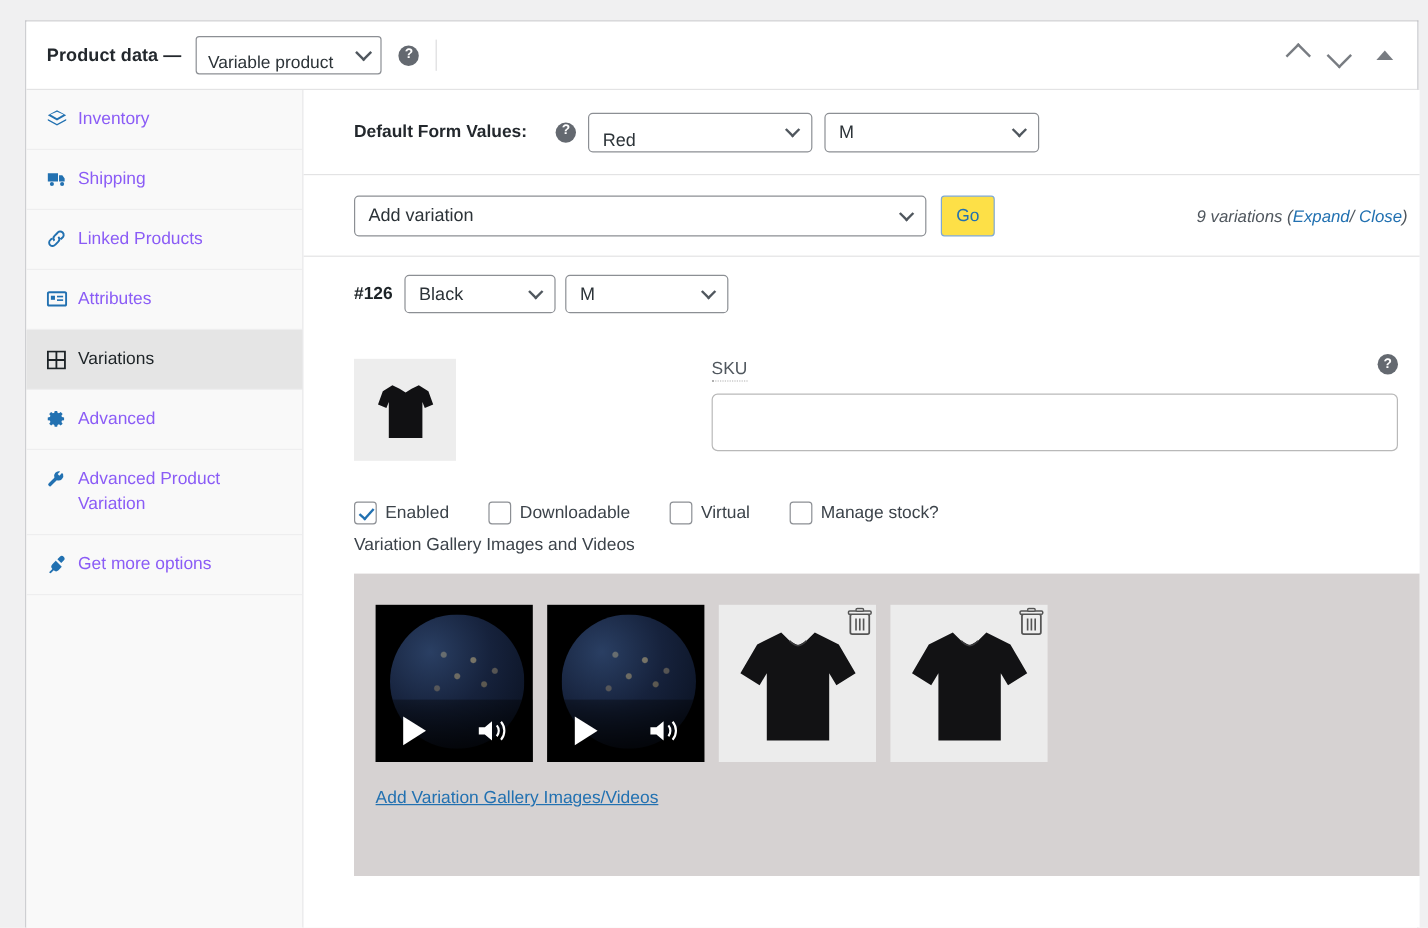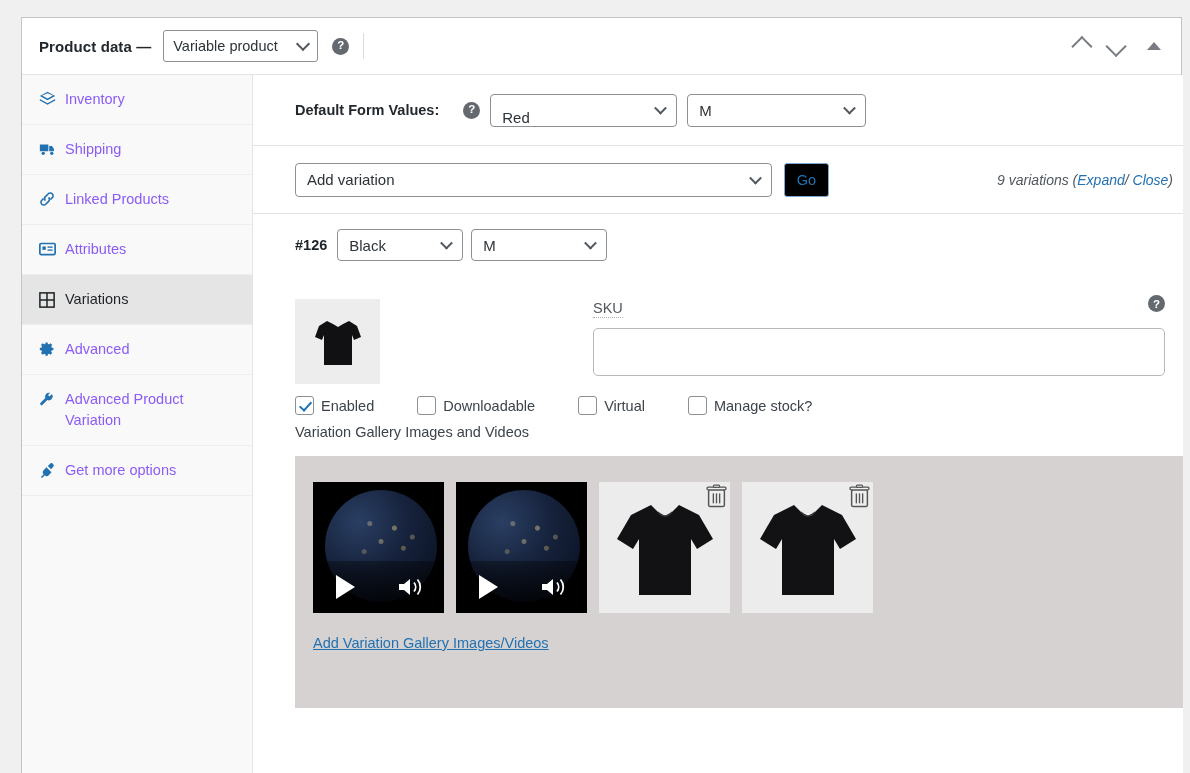--- a/index.html
+++ b/index.html
@@ -42,21 +42,21 @@
     color: #23282d;
     letter-spacing: .1px;
     white-space: nowrap;
   }
   .type-select {
     margin-left: 12px;
     width: 155px; height: 32px;
     border: 1px solid #8c8f94;
     border-radius: 3px;
     background: #fff;
-    display: flex; align-items: center;
+    display: flex; align-items: flex-end;
     padding: 0 9px;
     position: relative;
   }
   .type-select .txt { font-size: 14.5px; color: #2c3338; }
   .chev {
     position: absolute; right: 9px; top: 50%;
     width: 10px; height: 10px;
     border-right: 2px solid #50575e;
     border-bottom: 2px solid #50575e;
     transform: translateY(-70%) rotate(45deg);
@@ -171,21 +171,21 @@
   }
   .sel-add {
     width: 477px; height: 34px;
     font-size: 15px;
   }
   .go-btn {
     margin-left: 12px;
     width: 45px; height: 34px;
     border: 1px solid #7ea8d4;
     border-radius: 3px;
-    background: #000000;
+    background: #fde047;
     color: #2271b1;
     font-size: 14.5px;
     display: flex; align-items: center; justify-content: center;
     cursor: pointer;
   }
   .var-count {
     margin-left: auto;
     margin-right: 10px;
     font-size: 14px;
     font-style: italic;
@@ -247,22 +247,22 @@
     border-radius: 5px;
     background: #fff;
     font-size: 15px;
     padding: 0 10px;
     font-family: "Liberation Sans", sans-serif;
     color: #2c3338;
   }
 
   .checkbox-row {
     display: flex; align-items: center;
-    gap: 20px;
-    margin-top: 12px;
+    gap: 10px;
+    margin-top: 34px;
   }
   .cb-item { display: flex; align-items: center; gap: 7px; margin-right: 23px; }
   .cb {
     width: 19px; height: 19px;
     border: 1px solid #8c8f94;
     border-radius: 3px;
     background: #fff;
     position: relative;
     flex: none;
   }

